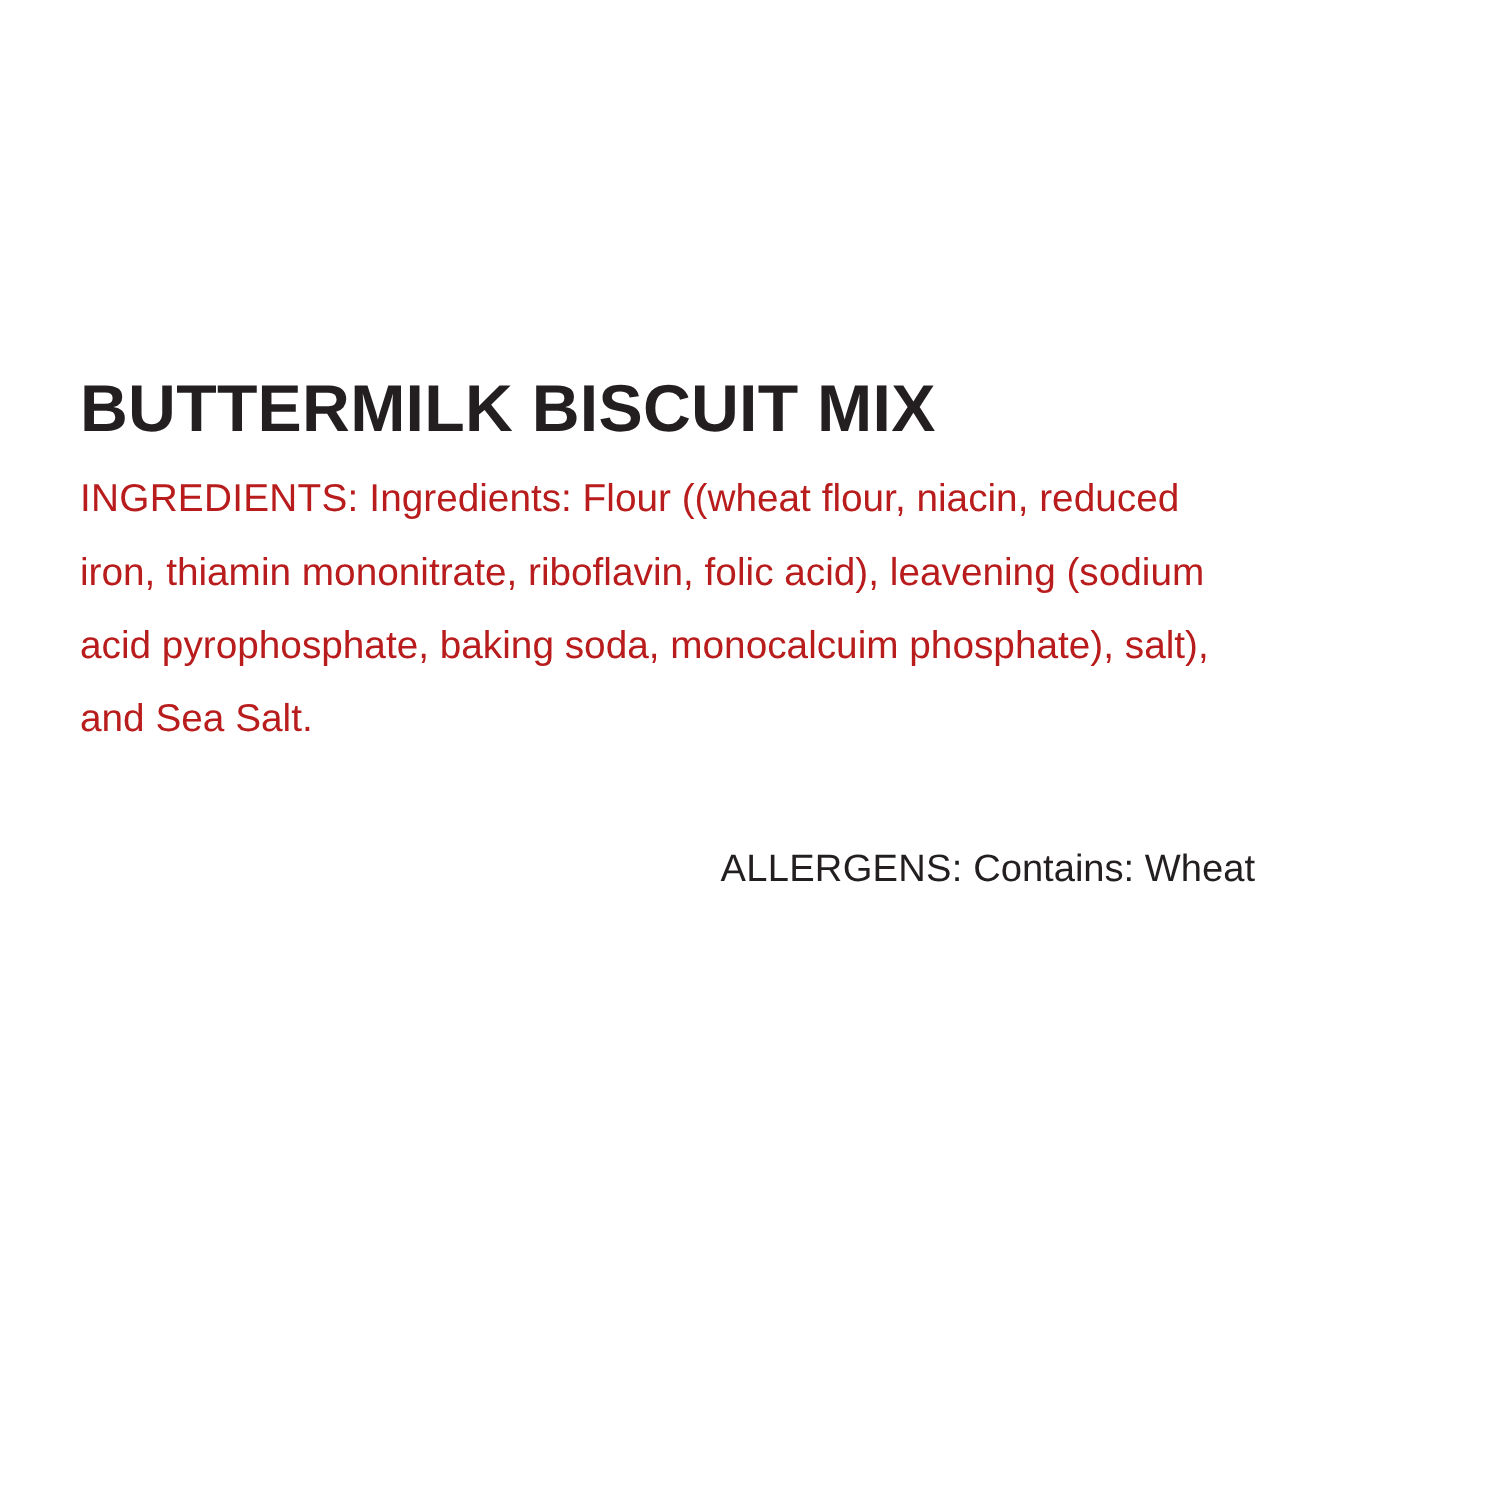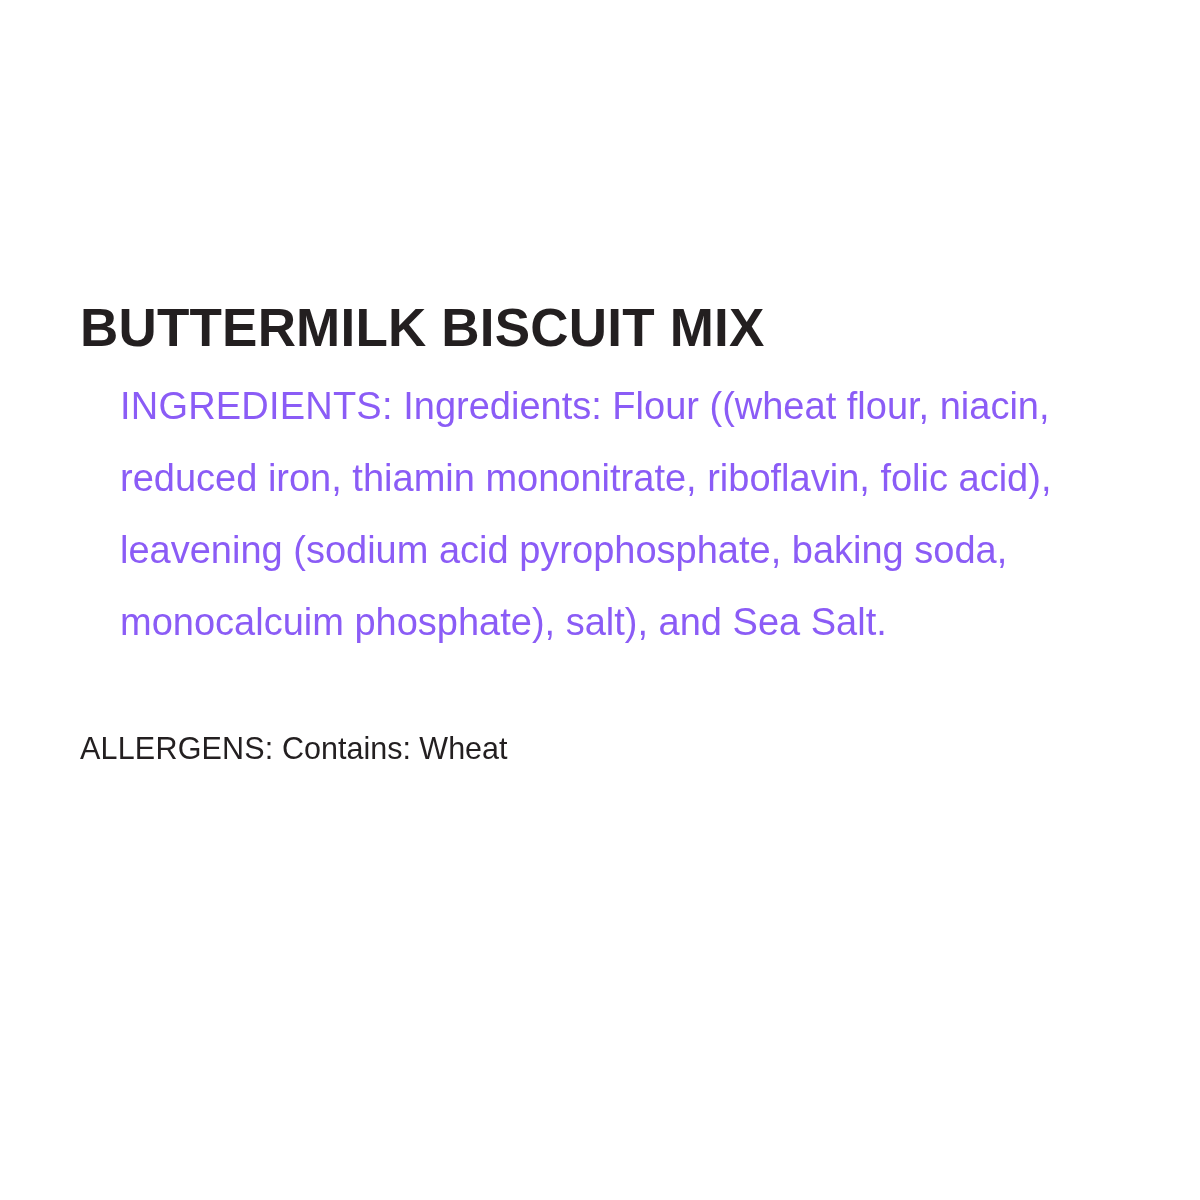--- a/index.html
+++ b/index.html
@@ -12,54 +12,54 @@
     background: #ffffff;
     font-family: "Liberation Sans", sans-serif;
     color: #231f20;
     overflow: hidden;
   }
   .label-sheet {
     position: relative;
     width: 1200px;
     height: 1033px;
     box-sizing: border-box;
-    padding: 300px 140px 0 80px;
+    padding: 300px 140px 0 64px;
   }
   .product-title {
     font-size: 53px;
     font-weight: bold;
     letter-spacing: 0.2px;
     line-height: 1.05;
     margin: 0 0 14px 0;
     color: #231f20;
     text-transform: uppercase;
   }
   .body-block {
-    font-size: 38px;
+    font-size: 31px;
     line-height: 1.9;
-    color: #8b5cf6;
+    color: #b91c1c;
     max-width: 940px;
     font-weight: 400;
-    margin-left: 40px;
   }
   .ingredients-paragraph {
     margin: 0;
   }
   .heading-inline {
     font-weight: 400;
     letter-spacing: 0.2px;
   }
   .allergen-block {
     margin-top: 62px;
     font-size: 30.5px;
     line-height: 1.9;
     max-width: 940px;
   }
   .allergen-line {
     margin: 0;
+    text-align: right;
   }
 </style>
 </head>
 <body>
 
 <div class="label-sheet">
 
   <h1 class="product-title">BUTTERMILK BISCUIT MIX</h1>
 
   <div class="body-block">

